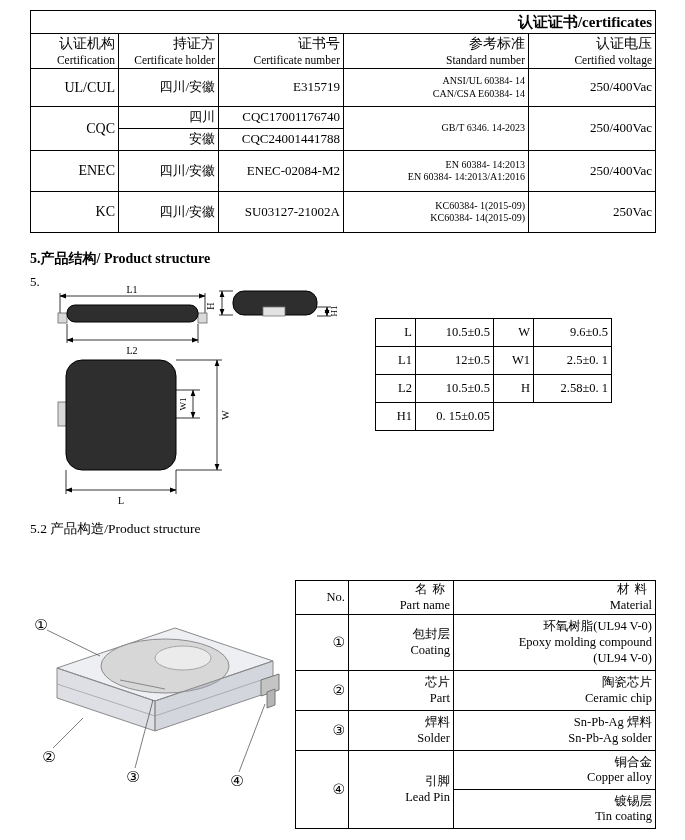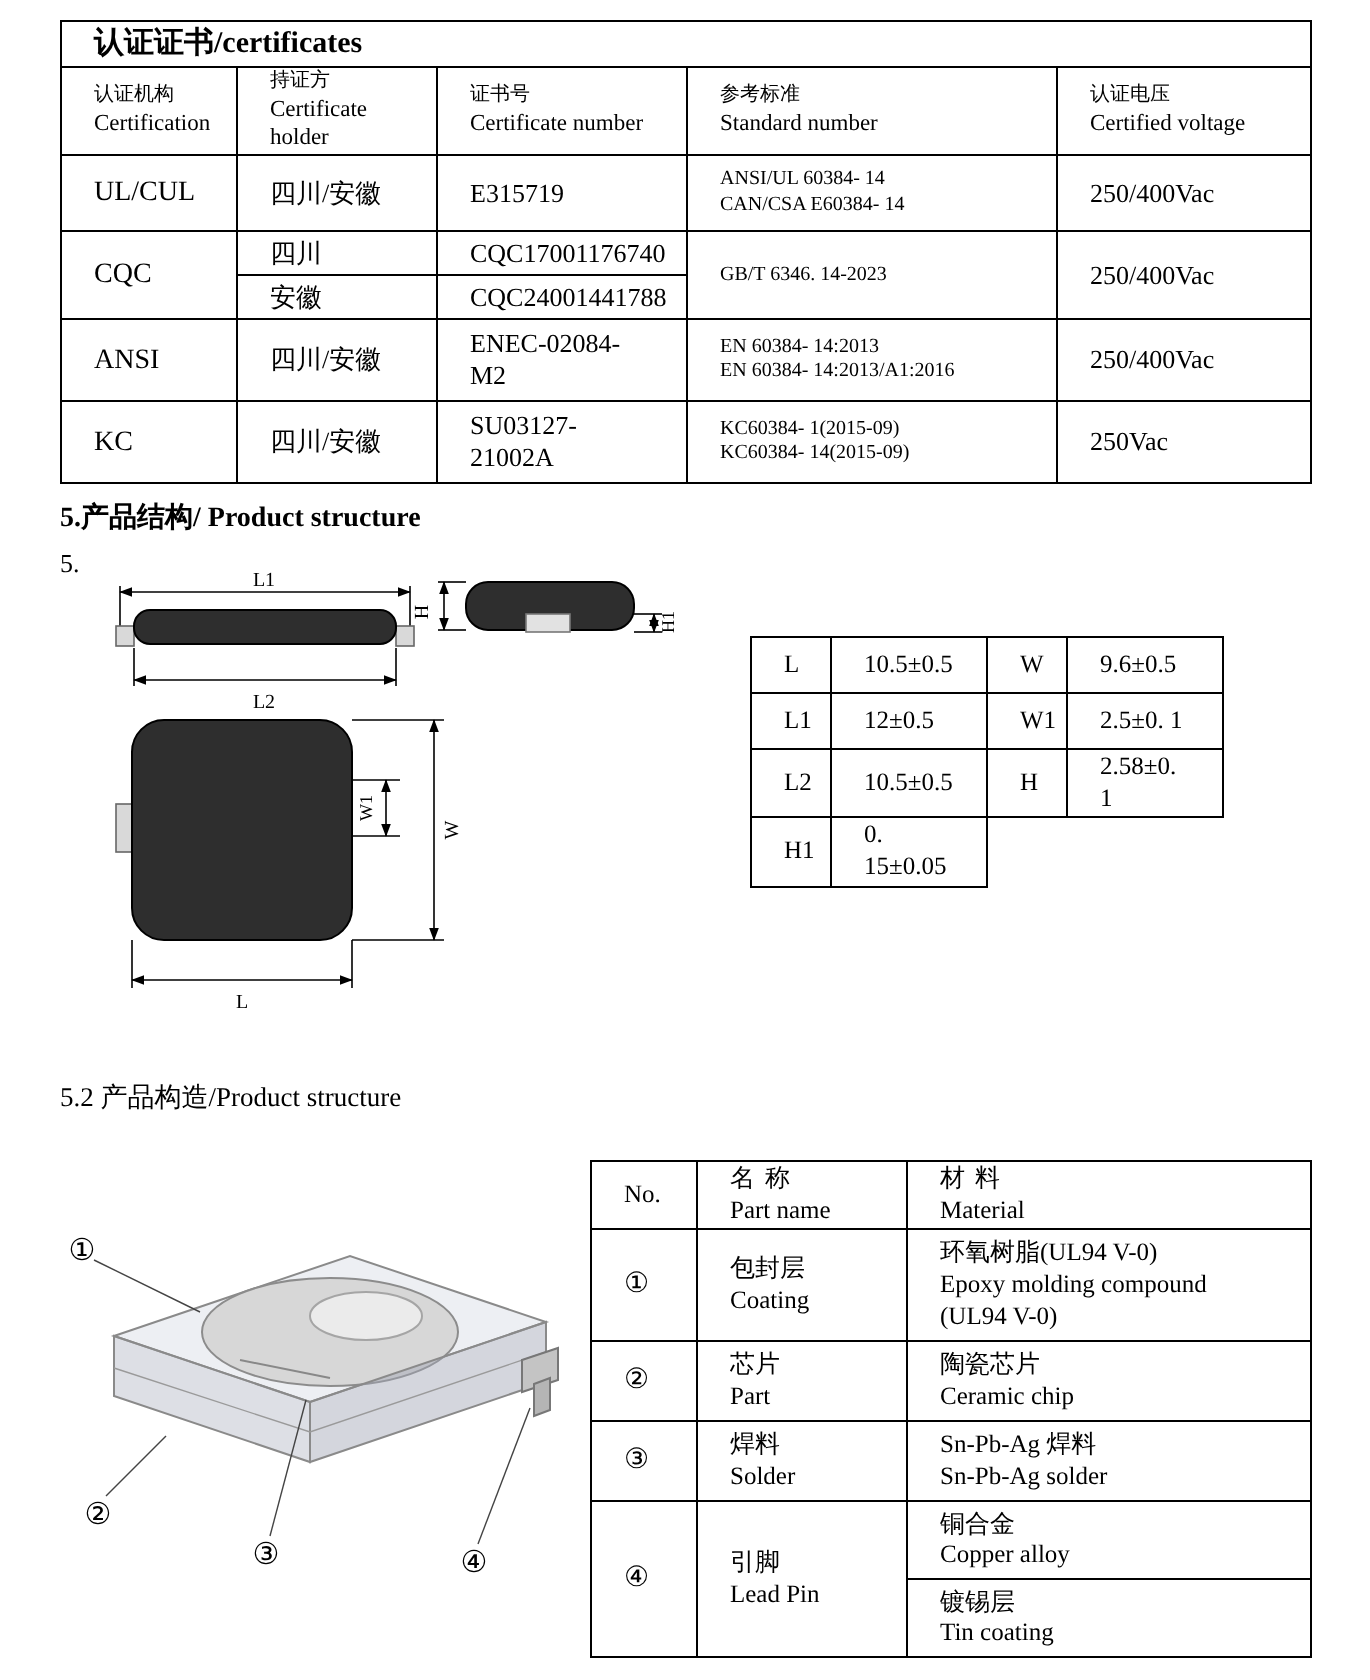--- a/index.html
+++ b/index.html
@@ -1,23 +1,23 @@
 <!DOCTYPE html>
 <html><head>
 <meta charset="utf-8">
 <style>
   *{margin:0;padding:0;box-sizing:border-box}
   html,body{background:#fff}
   body{width:685px;height:840px;position:relative;overflow:hidden;
        font-family:"Liberation Serif","DejaVu Serif",serif;color:#000;font-size:13px}
   table{border-collapse:collapse;table-layout:fixed;position:absolute}
-  td{border:1px solid #000;text-align:left;vertical-align:middle;
-     padding:1px 16px;font-size:13px;line-height:1.25;overflow:hidden}
+  td{border:1px solid #000;text-align:right;vertical-align:middle;
+     padding:1px 3px;font-size:13px;line-height:1.25;overflow:hidden}
   .tbl-title{font-weight:bold;font-size:15px}
-  .cert .zh{font-size:10px}
+  .cert .zh{font-size:14px}
   .cert .en{font-size:11.5px}
   .cert .certname{font-size:14px}
   .cert .std{font-size:10px}
   .sec-heading{position:absolute;font-weight:bold;font-size:14px}
   .fig-label{position:absolute;font-size:13px}
   .h52{position:absolute;font-size:13.5px;font-weight:normal}
   .dim td{font-size:12.5px;height:28px}
   .dim .title-cell{height:34px}
   .dim .title-cell div{font-size:12.5px}
   .ls{letter-spacing:5px}
@@ -80,21 +80,21 @@
     <td>四川</td>
     <td>CQC17001176740</td>
     <td class="std" rowspan="2">GB/T 6346. 14-2023</td>
     <td rowspan="2">250/400Vac</td>
   </tr>
   <tr style="height:22px">
     <td>安徽</td>
     <td>CQC24001441788</td>
   </tr>
   <tr style="height:41px">
-    <td class="certname">ANSI</td>
+    <td class="certname">ENEC</td>
     <td>四川/安徽</td>
     <td>ENEC-02084-M2</td>
     <td class="std">
       <div>EN 60384- 14:2013</div>
       <div>EN 60384- 14:2013/A1:2016</div>
     </td>
     <td>250/400Vac</td>
   </tr>
   <tr style="height:41px">
     <td class="certname">KC</td>
@@ -198,21 +198,21 @@
     <td>2.58±0. 1</td>
   </tr>
   <tr>
     <td>H1</td>
     <td>0. 15±0.05</td>
     <td colspan="2" class="noborder"></td>
   </tr>
   </tbody>
 </table>
 
-<div class="h52" style="left:30px;top:540px">5.2  产品构造/Product structure</div>
+<div class="h52" style="left:30px;top:520px">5.2  产品构造/Product structure</div>
 
 <svg style="left:25px;top:588px" width="260" height="220" viewBox="0 0 260 220">
   <polygon points="32,80 150,40 248,73 130,113" fill="rgba(210,215,225,0.40)" stroke="#8a8a8a"></polygon>
   <ellipse cx="140" cy="78" rx="64" ry="27" fill="#d7d7d7" stroke="#8c8c8c"></ellipse>
   <ellipse cx="158" cy="70" rx="28" ry="12" fill="#ebebeb" stroke="#a5a5a5"></ellipse>
   <path d="M95,92 L140,101" stroke="#888" stroke-width="1" fill="none"></path>
   <polygon points="32,80 32,110 130,143 130,113" fill="rgba(180,185,198,0.45)" stroke="#8a8a8a"></polygon>
   <polygon points="130,113 248,73 248,103 130,143" fill="rgba(160,165,180,0.45)" stroke="#8a8a8a"></polygon>
   <polyline points="32,96 130,128 248,88" fill="none" stroke="#9a9a9a" stroke-width="0.7"></polyline>
   <polygon points="236,92 254,86 254,102 236,108" fill="#c4c4c4" stroke="#777"></polygon>

